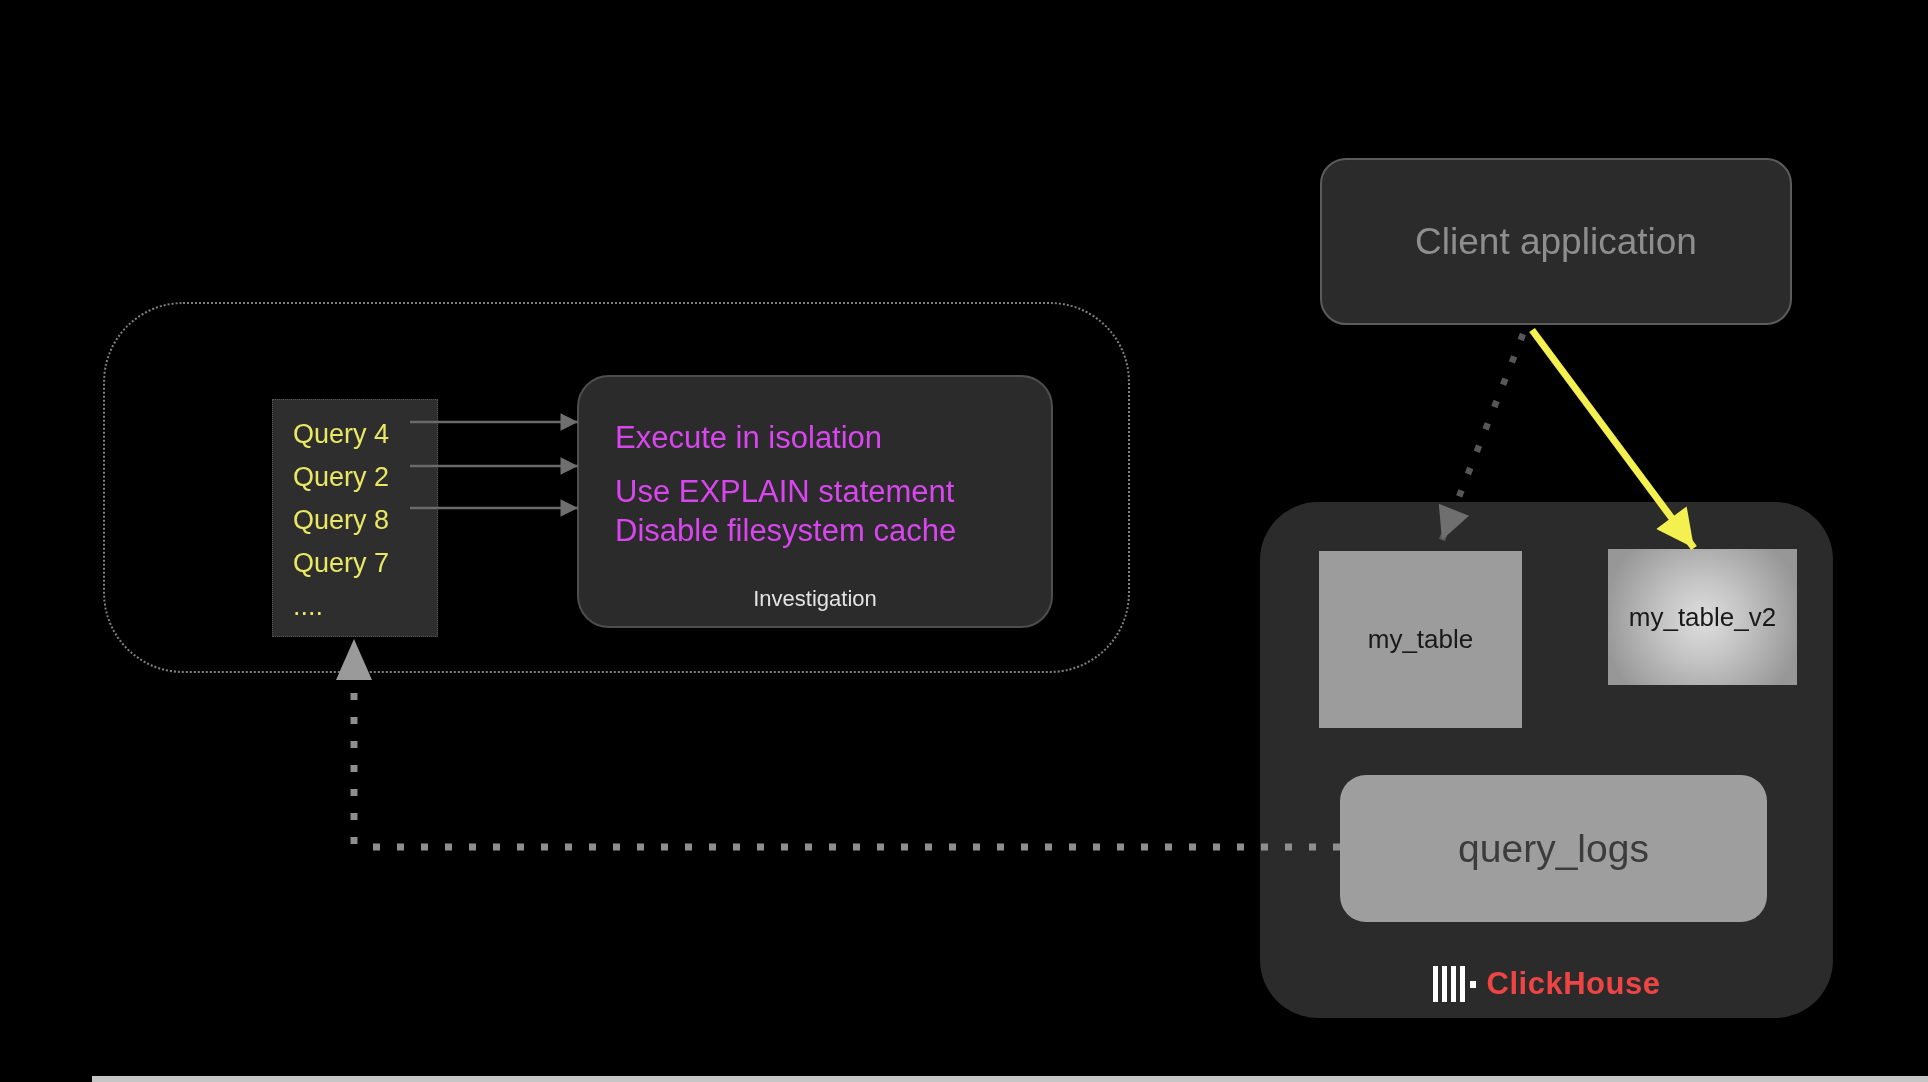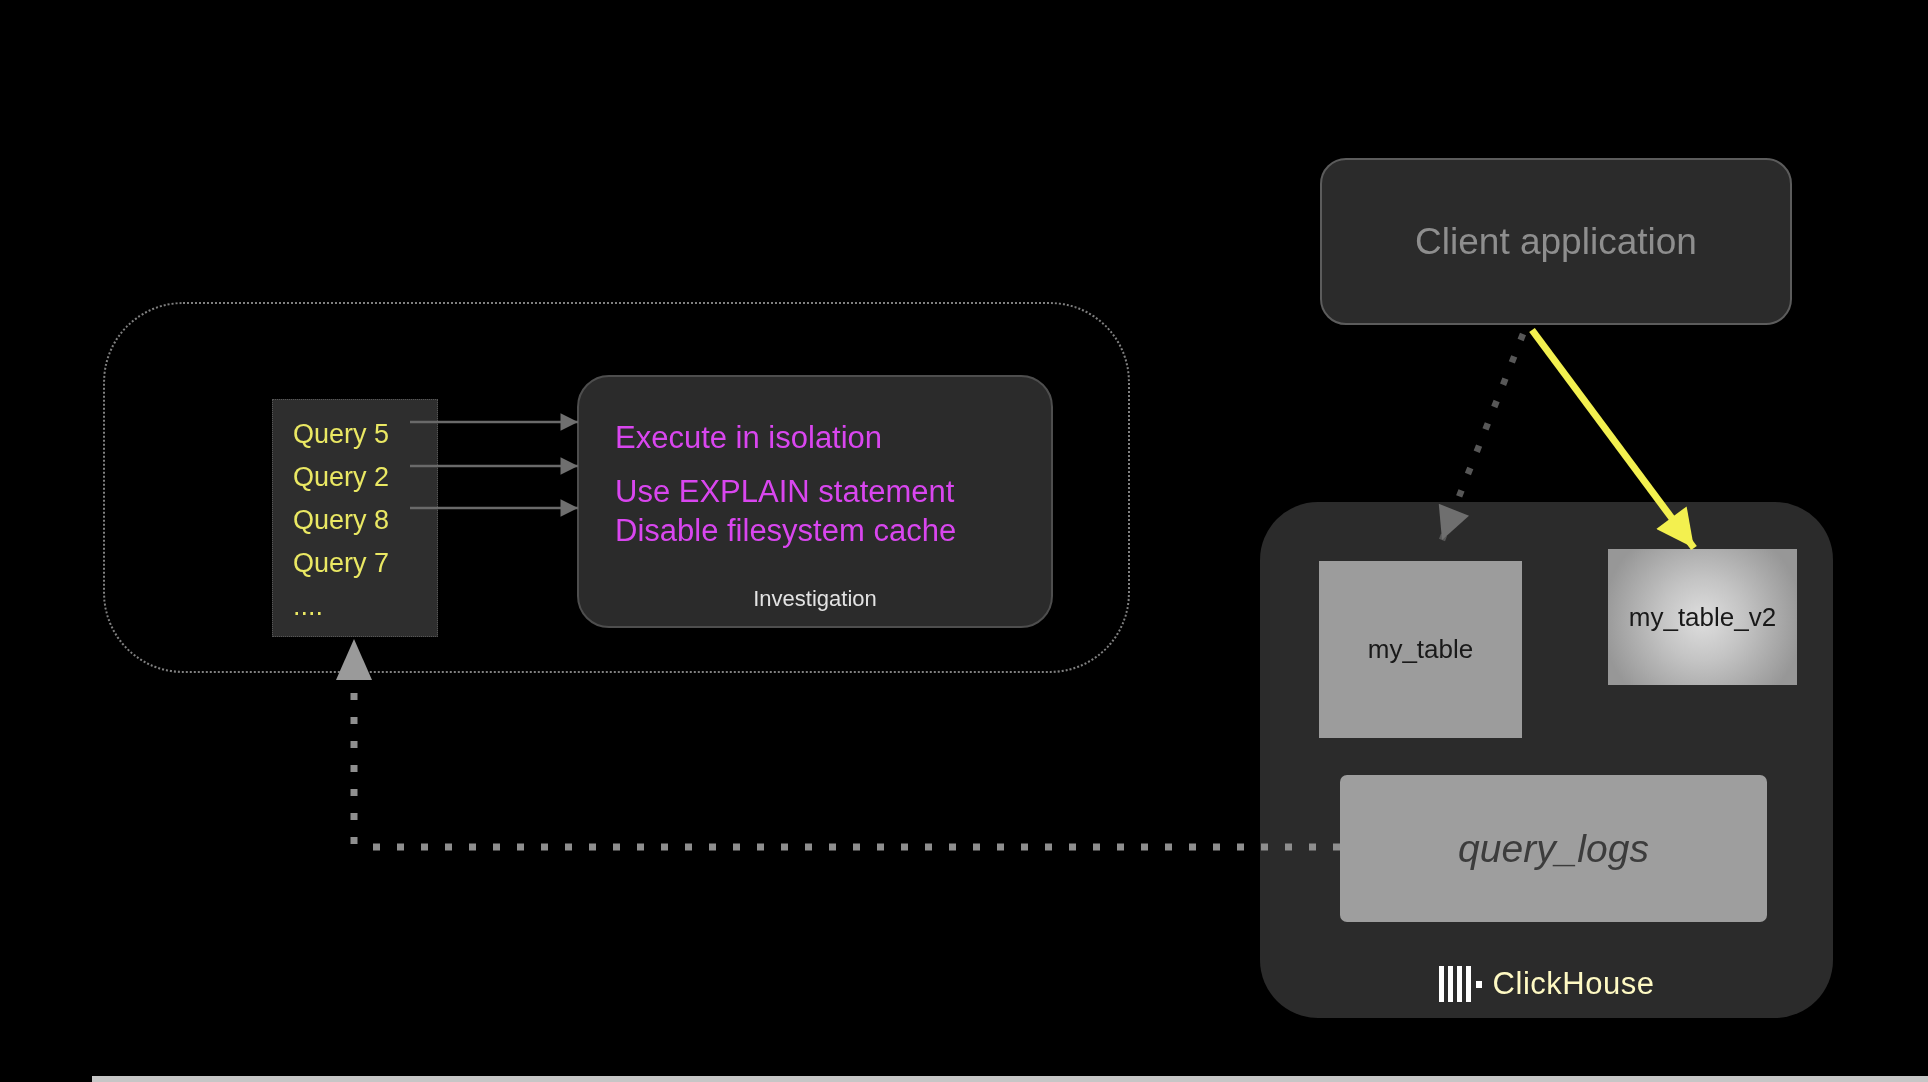--- a/index.html
+++ b/index.html
@@ -79,49 +79,49 @@
     left: 1260px; top: 502px;
     width: 573px; height: 516px;
     background: #2b2b2b;
     border-radius: 58px;
   }
   #my-table {
     position: absolute;
     left: 59px; top: 49px;
     width: 203px; height: 177px;
     background: #9c9c9c;
-    display: flex; align-items: center; justify-content: center; margin-top: 10px;
+    display: flex; align-items: center; justify-content: center;
   }
   #my-table-v2 {
     position: absolute;
     left: 348px; top: 47px;
     width: 189px; height: 136px;
     background: radial-gradient(circle at 50% 52%, #dedede 0%, #c4c4c4 35%, #979797 85%);
     display: flex; align-items: center; justify-content: center;
   }
   .table-label { color: #191919; font-size: 26px; }
   #query-logs {
     position: absolute;
     left: 80px; top: 273px;
     width: 427px; height: 147px;
     background: #9e9e9e;
-    border-radius: 7px;
-    display: flex; align-items: center; justify-content: center; font-style: italic;
+    border-radius: 26px;
+    display: flex; align-items: center; justify-content: center;
   }
   .query-logs-label { color: #3c3c3c; font-size: 39px; }
   
   #brand-row {
     position: absolute;
     left: 0; right: 0; bottom: 16px;
     display: flex; align-items: center; justify-content: center;
   }
   .logo-bars { display: flex; align-items: center; height: 36px; }
   .logo-bar { width: 5px; height: 36px; background: #ffffff; margin-right: 4px; }
   .logo-dot { width: 6px; height: 7px; background: #ffffff; margin-left: 1px; }
-  .brand-text { color: #fef9c3; font-size: 31px; font-weight: 400; margin-left: 11px; letter-spacing: 0.5px; }
+  .brand-text { color: #ef4444; font-size: 31px; font-weight: 700; margin-left: 11px; letter-spacing: 0.5px; }
   
   #bottom-strip {
     position: absolute;
     left: 92px; top: 1076px;
     width: 1836px; height: 6px;
     background: #c6c6c6;
   }
   
   #arrows-overlay {
     position: absolute;
@@ -132,21 +132,21 @@
   }
 </style>
 </head>
 <body>
 
 <div id="stage">
 
   <div id="dotted-region"></div>
 
   <div id="query-box">
-    <div class="query-item">Query 5</div>
+    <div class="query-item">Query 4</div>
     <div class="query-item">Query 2</div>
     <div class="query-item">Query 8</div>
     <div class="query-item">Query 7</div>
     <div class="query-item">....</div>
   </div>
 
   <div id="investigation-box">
     <div class="inv-line">Execute in isolation</div>
     <div class="inv-line gap">Use EXPLAIN statement</div>
     <div class="inv-line">Disable filesystem cache</div>

